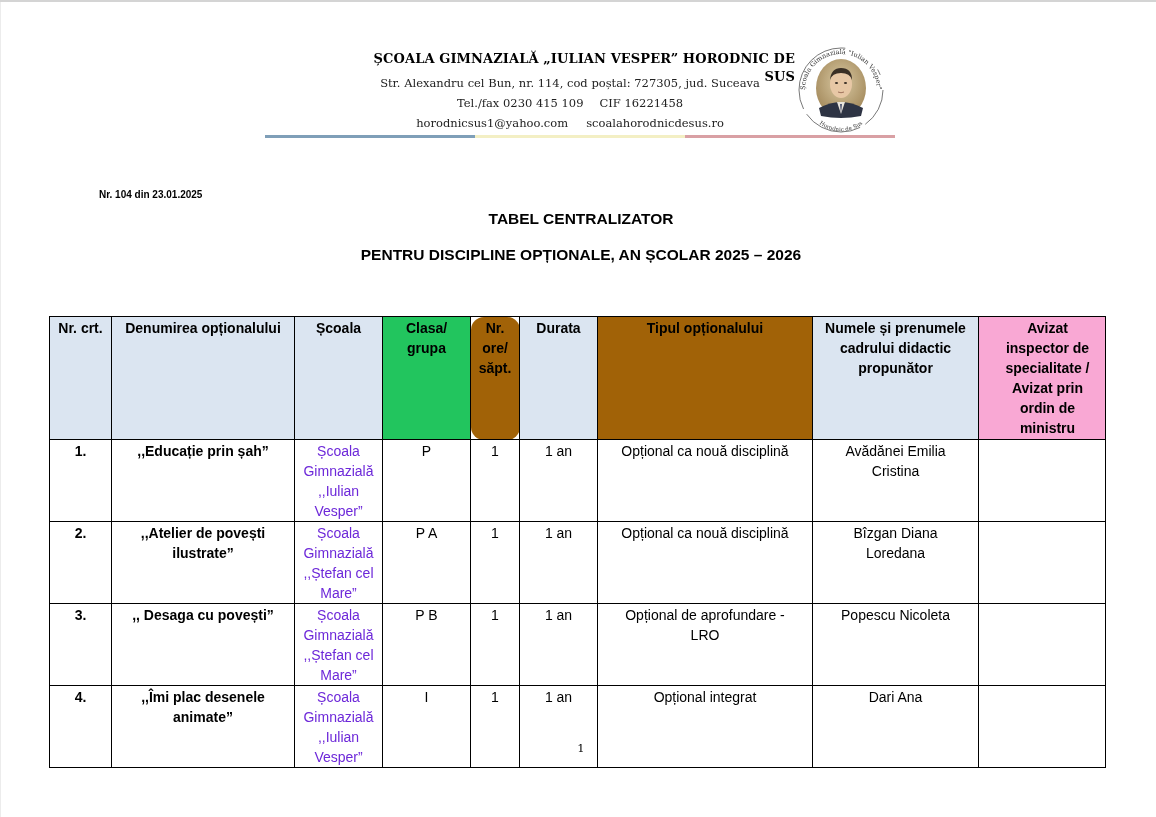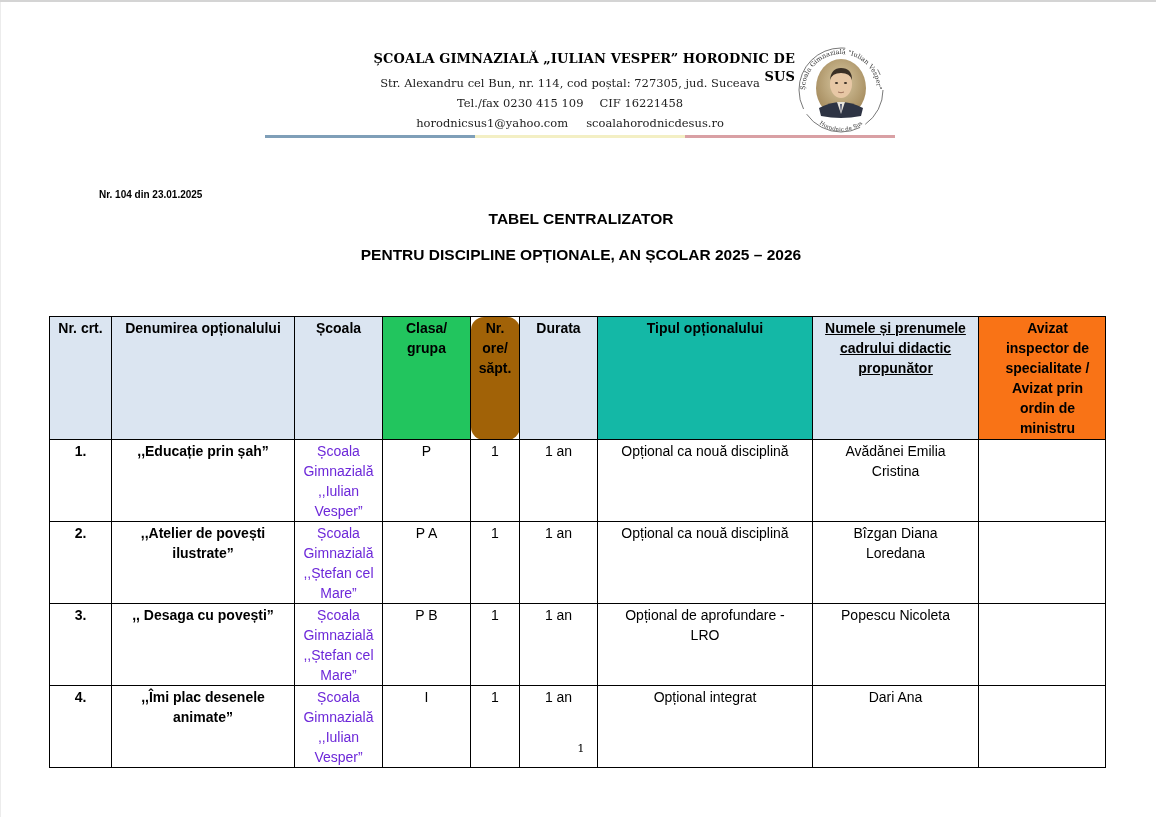--- a/index.html
+++ b/index.html
@@ -113,23 +113,23 @@
       <col style="width:127px">
   </colgroup>
   <thead>
     <tr>
       <th style="padding-left: 6px; padding-right: 6px; background: rgb(219, 229, 241);">Nr. crt.</th>
       <th style="background: rgb(219, 229, 241);">Denumirea opționalului</th>
       <th style="background: rgb(219, 229, 241); margin-left: 32px;">Școala</th>
       <th style="padding-left: 18px; padding-right: 18px; background: #22c55e;">Clasa/ grupa</th>
       <th style="background: #a16207; border-radius: 13px;">Nr. ore/ săpt.</th>
       <th style="background: rgb(219, 229, 241);">Durata</th>
-      <th style="background: #14b8a6;">Tipul opționalului</th>
-      <th style="padding-left: 6px; padding-right: 6px; background: rgb(219, 229, 241); text-decoration: underline;">Numele și prenumele cadrului didactic propunător</th>
-      <th style="padding-left: 25px; padding-right: 14px; background: #f97316;">Avizat inspector de specialitate / Avizat prin ordin de ministru</th>
+      <th style="background: #a16207;">Tipul opționalului</th>
+      <th style="padding-left: 6px; padding-right: 6px; background: rgb(219, 229, 241);">Numele și prenumele cadrului didactic propunător</th>
+      <th style="padding-left: 25px; padding-right: 14px; background: #f9a8d4;">Avizat inspector de specialitate / Avizat prin ordin de ministru</th>
     </tr>
   </thead>
   <tbody>
     <tr>
       <td class="num">1.</td>
       <td class="name">,,Educație prin șah”</td>
       <td class="school">Școala Gimnazială ,,Iulian Vesper”</td>
       <td>P</td>
       <td>1</td>
       <td>1 an</td>

